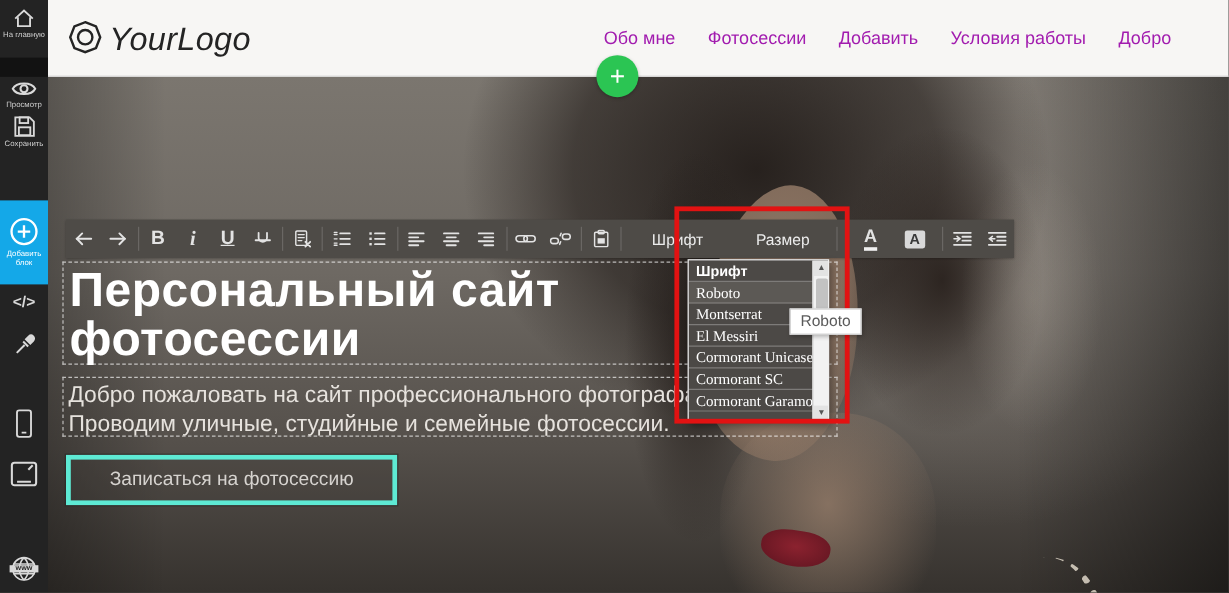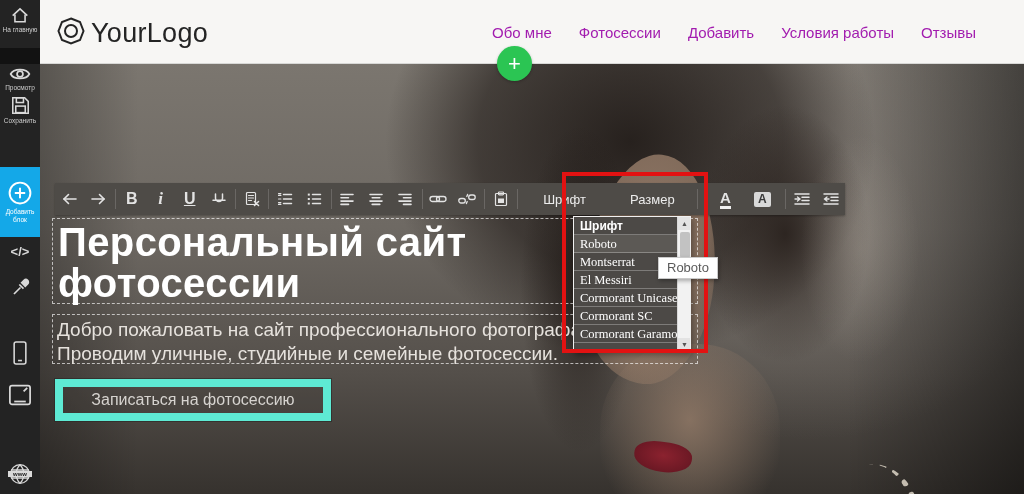--- a/index.html
+++ b/index.html
@@ -21,21 +21,21 @@
   .sb-add .sb-label { color:#fff; }
   .sb-code { top:244px; }
   .sb-pipette { top:278px; }
   .sb-phone { top:340px; }
   .sb-tablet { top:382px; }
   .sb-globe { top:462px; }
   .sb-ico svg { display:block; }
 
   
   #header { position:absolute; left:40px; top:0; width:984px; height:64px; background:#f7f6f4; border-bottom:1px solid #d8d8d6; z-index:40; }
-  #logo { position:absolute; left:16px; top:16px; display:flex; align-items:center; gap:5px; cursor:pointer; }
+  #logo { position:absolute; left:16px; top:16px; display:flex; align-items:center; gap:5px; cursor:pointer;font-style:italic; }
   #logo-text { font-size:27px; color:#242424; letter-spacing:0.3px; }
   #nav { position:absolute; right:48px; top:0; height:64px; display:flex; align-items:center; gap:27px; }
   .nav-link { font-size:15px; color:#a21caf; cursor:pointer; white-space:nowrap; }
 
   
   #add-section-btn { position:absolute; left:497px; top:46px; width:35px; height:35px; border-radius:50%;
     background:#2bc553; color:#fff; z-index:60; display:flex; align-items:center; justify-content:center;
     font-size:22px; font-weight:400; cursor:pointer; box-shadow:0 1px 3px rgba(0,0,0,.25); }
 
   
@@ -65,21 +65,21 @@
   
   .dashed-box { position:absolute; border:1px dashed rgba(255,255,255,.65); z-index:10; }
   #box-title { left:52px; top:218px; width:646px; height:86px; }
   #box-sub { left:52px; top:314px; width:646px; height:50px; }
 
   
   #hero-title { position:absolute; left:58px; top:222px; z-index:11; color:#fff; font-size:40px; font-weight:700;
     line-height:1.03; letter-spacing:.4px; width:520px; }
   #hero-sub { position:absolute; left:57px; top:318px; z-index:11; color:#e6e2dd; font-size:19px; line-height:1.25; }
   #cta-btn { position:absolute; left:55px; top:379px; width:276px; height:42px; z-index:11;
-    border:8px solid #5eead4; outline:1px solid rgba(40,38,36,.6); background:rgba(62,58,54,.25);
+    border:4px solid #5eead4; outline:1px solid rgba(40,38,36,.6); background:rgba(62,58,54,.25);
     color:#d6d3cf; font-size:16px; display:flex; align-items:center; justify-content:center; cursor:pointer; }
 
   
   #toolbar { position:absolute; left:55px; top:183px; width:790px; height:32px; background:#4e4b47;
     display:flex; align-items:center; z-index:20; box-shadow:0 1px 2px rgba(0,0,0,.3); }
   .tbtn { height:32px; min-width:29px; padding:0 3px; display:flex; align-items:center; justify-content:center;
     color:#e3e3e3; cursor:pointer; }
   .tbtn svg { display:block; }
   .tsep { width:1px; height:20px; background:rgba(255,255,255,.16); margin:0 2px; }
   .tletter { font-size:16px; font-weight:700; }
@@ -136,21 +136,21 @@
           <circle cx="15" cy="15" r="6"></circle>
         </svg>
       </span>
       <span id="logo-text">YourLogo</span>
     </div>
     <div id="nav">
       <span class="nav-link">Обо мне</span>
       <span class="nav-link">Фотосессии</span>
       <span class="nav-link">Добавить</span>
       <span class="nav-link">Условия работы</span>
-      <span class="nav-link">Отзывы</span>
+      <span class="nav-link">Добро</span>
     </div>
   </div>
 
   <div id="add-section-btn">+</div>
 
   <div id="sidebar">
     <div class="sb-item sb-home">
       <span class="sb-ico">
         <svg width="20" height="18" viewBox="0 0 16 16" fill="none" stroke="#d9d9d9" stroke-width="1.4">
           <path d="M1.5 8.5 8 2.5l6.5 6"></path>

